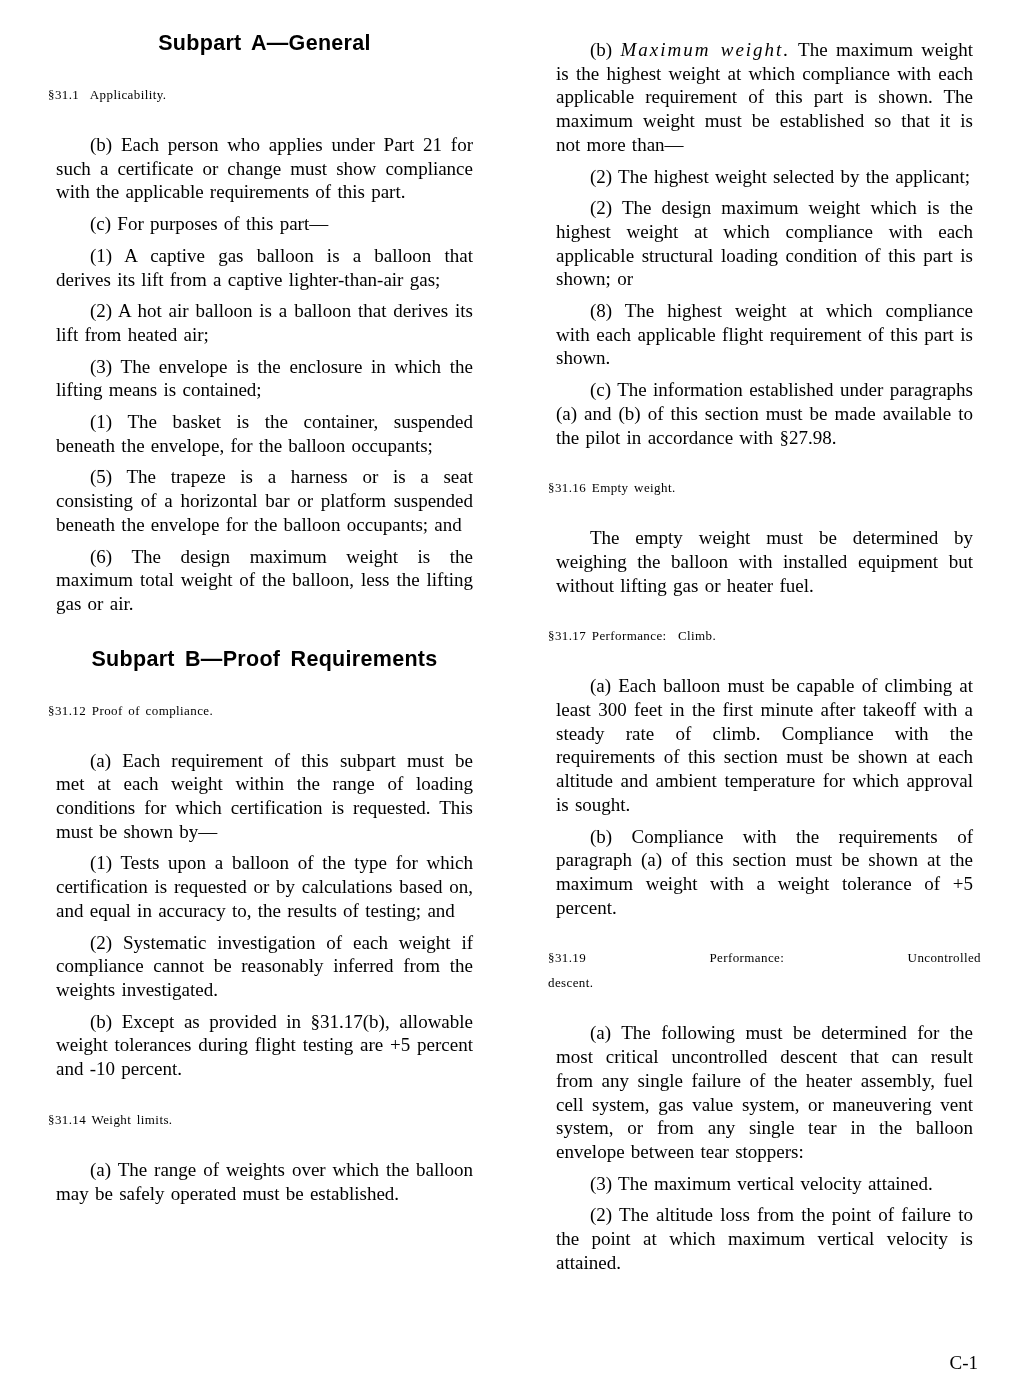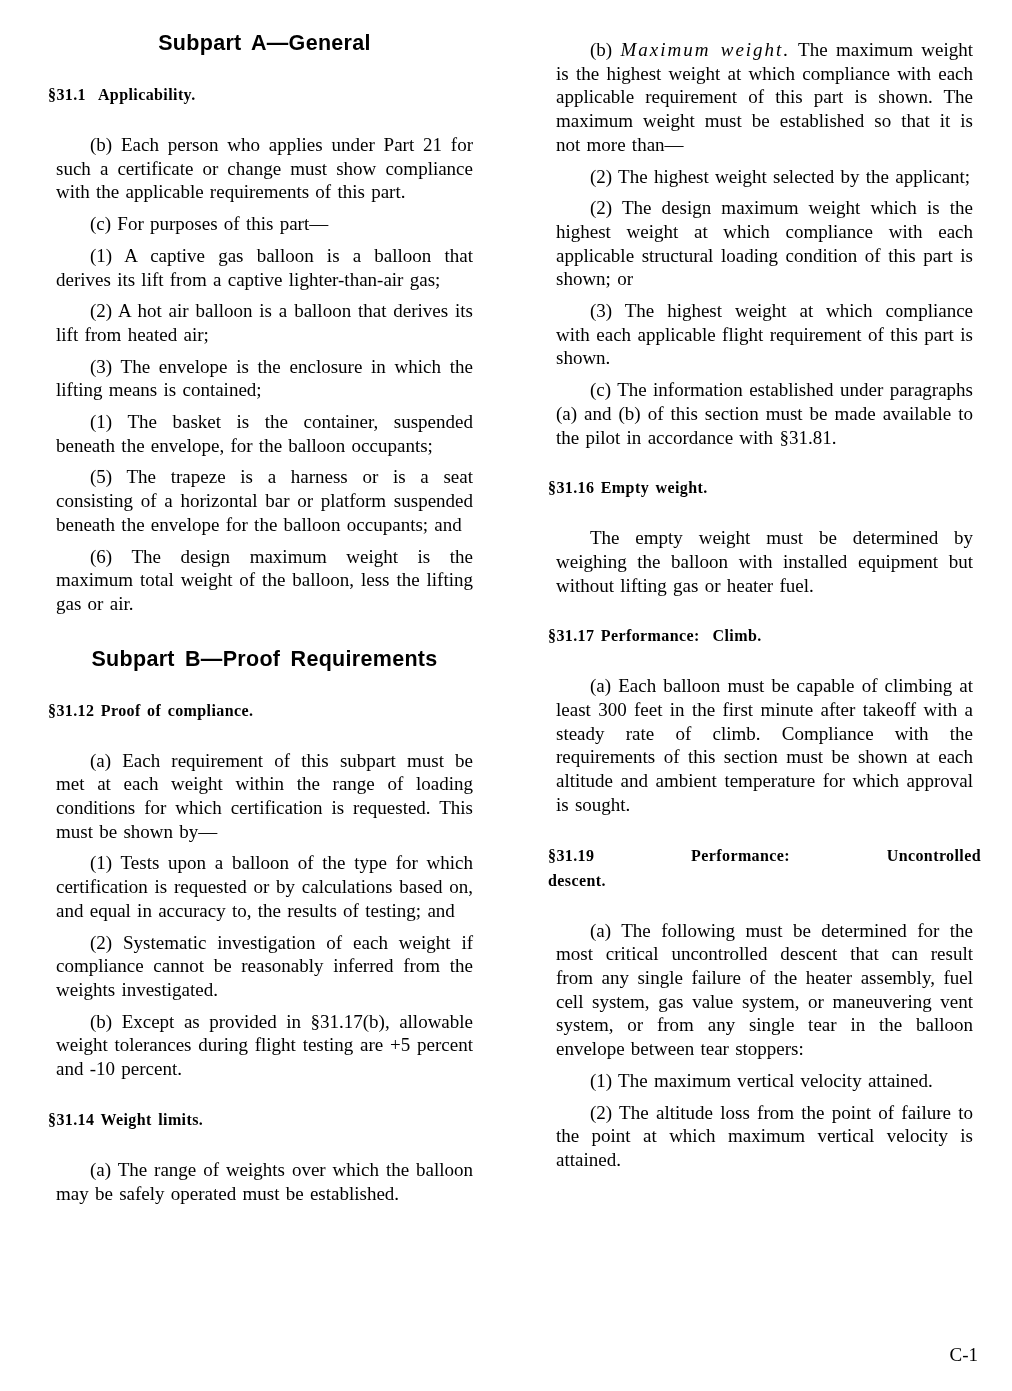--- a/index.html
+++ b/index.html
@@ -42,40 +42,40 @@
     text-align: center;
     word-spacing: 4px;
     letter-spacing: 0.3px;
     margin: 30px 0 26px 0;
   }
   .col > .subpart-heading:first-child {
     margin-top: 0;
   }
   .section-heading {
     font-family: "Liberation Serif", serif;
-    font-weight: 700;
-    font-size: 16px;
+    font-weight: 400;
+    font-size: 13px;
     line-height: 25px;
     text-align: left;
     word-spacing: 2px;
     letter-spacing: 0.4px;
     margin: 26px 0 26px 0;
   }
   .justify-both {
     text-align: justify;
     text-align-last: justify;
   }
   i.lead {
     font-style: italic;
     letter-spacing: 2px;
   }
   .page-number {
     position: absolute;
     right: 34px;
-    bottom: 24px;
+    bottom: 16px;
     font-family: "Liberation Serif", serif;
     font-size: 19px;
   }
 </style>
 </head>
 <body>
 
 <div class="page">
   <div class="columns">
 
@@ -97,31 +97,32 @@
       <p class="para">(2) Systematic investigation of each weight if compliance cannot be reasonably inferred from the weights investigated.</p>
       <p class="para">(b) Except as provided in §31.17(b), allowable weight tolerances during flight testing are +5 percent and -10 percent.</p>
       <div class="section-heading">§31.14 Weight limits.</div>
       <p class="para">(a) The range of weights over which the balloon may be safely operated must be established.</p>
     </div>
 
     <div class="col">
       <p class="para"><span>(b) </span><i class="lead">Maximum weight.</i><span> The maximum weight is the highest weight at which compliance with each applicable requirement of this part is shown. The maximum weight must be established so that it is not more than—</span></p>
       <p class="para">(2) The highest weight selected by the applicant;</p>
       <p class="para">(2) The design maximum weight which is the highest weight at which compliance with each applicable structural loading condition of this part is shown; or</p>
-      <p class="para">(3) The highest weight at which compliance with each applicable flight requirement of this part is shown.</p>
-      <p class="para">(c) The information established under paragraphs (a) and (b) of this section must be made available to the pilot in accordance with §31.81.</p>
+      <p class="para">(8) The highest weight at which compliance with each applicable flight requirement of this part is shown.</p>
+      <p class="para">(c) The information established under paragraphs (a) and (b) of this section must be made available to the pilot in accordance with §27.98.</p>
       <div class="section-heading">§31.16 Empty weight.</div>
       <p class="para">The empty weight must be determined by weighing the balloon with installed equipment but without lifting gas or heater fuel.</p>
       <div class="section-heading">§31.17 Performance:&nbsp; Climb.</div>
       <p class="para">(a) Each balloon must be capable of climbing at least 300 feet in the first minute after takeoff with a steady rate of climb. Compliance with the requirements of this section must be shown at each altitude and ambient temperature for which approval is sought.</p>
+      <p class="para">(b) Compliance with the requirements of paragraph (a) of this section must be shown at the maximum weight with a weight tolerance of +5 percent.</p>
       <div class="section-heading">
         <div class="justify-both">§31.19 Performance: Uncontrolled</div>
         <div>descent.</div>
       </div>
       <p class="para">(a) The following must be determined for the most critical uncontrolled descent that can result from any single failure of the heater assembly, fuel cell system, gas value system, or maneuvering vent system, or from any single tear in the balloon envelope between tear stoppers:</p>
-      <p class="para">(1) The maximum vertical velocity attained.</p>
+      <p class="para">(3) The maximum vertical velocity attained.</p>
       <p class="para">(2) The altitude loss from the point of failure to the point at which maximum vertical velocity is attained.</p>
     </div>
 
   </div>
 
   <div class="page-number">C-1</div>
 </div>
 
 </body></html>

